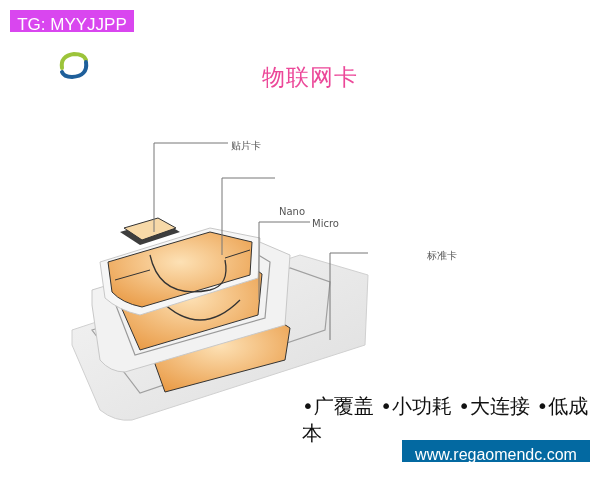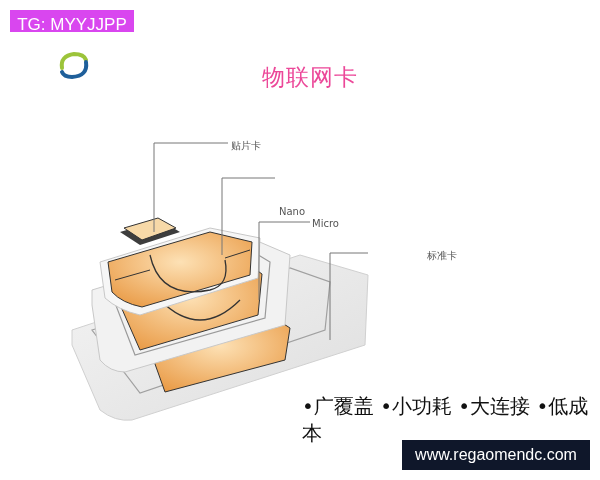--- a/index.html
+++ b/index.html
@@ -3,21 +3,21 @@
 <meta charset="utf-8">
 <style>
   html, body { margin:0; padding:0; }
   body { width:600px; height:480px; background:#ffffff; position:relative; overflow:hidden; font-family:"DejaVu Sans", sans-serif; }
   .tag { position:absolute; left:10px; top:10px; width:124px; height:22px; background:#d946ef; color:#ffffff; font-family:"Liberation Sans", sans-serif; font-size:17px; line-height:30px; text-align:center; }
   .logo { position:absolute; left:56px; top:50px; display:flex; align-items:center; }
   .logo-text { color:#1f5f9a; font-size:16px; font-weight:bold; margin-left:3px; letter-spacing:0px; }
   .title { position:absolute; left:262px; top:62px; font-size:23px; color:#ec4899; letter-spacing:1px; }
   .lbl { position:absolute; font-size:10px; color:#555; font-family:"DejaVu Sans", sans-serif; }
   .features { position:absolute; left:302px; top:393px; font-size:20px; color:#111; }
-  .watermark { position:absolute; left:402px; top:440px; width:188px; height:30px; background:#0f172a; color:#fff; font-family:"Liberation Sans", sans-serif; font-size:16px; line-height:30px; text-align:center; }
+  .watermark { position:absolute; left:402px; top:440px; width:188px; height:22px; background:#0369a1; color:#fff; font-family:"Liberation Sans", sans-serif; font-size:16px; line-height:30px; text-align:center; }
   svg.art { position:absolute; left:0; top:0; }
 </style>
 </head>
 <body>
 
 <svg class="art" width="600" height="480" viewBox="0 0 600 480">
   <defs>
     <radialGradient id="gold" cx="50%" cy="40%" r="70%">
       <stop offset="0%" stop-color="#fde1b5"></stop>
       <stop offset="100%" stop-color="#e99a45"></stop>

